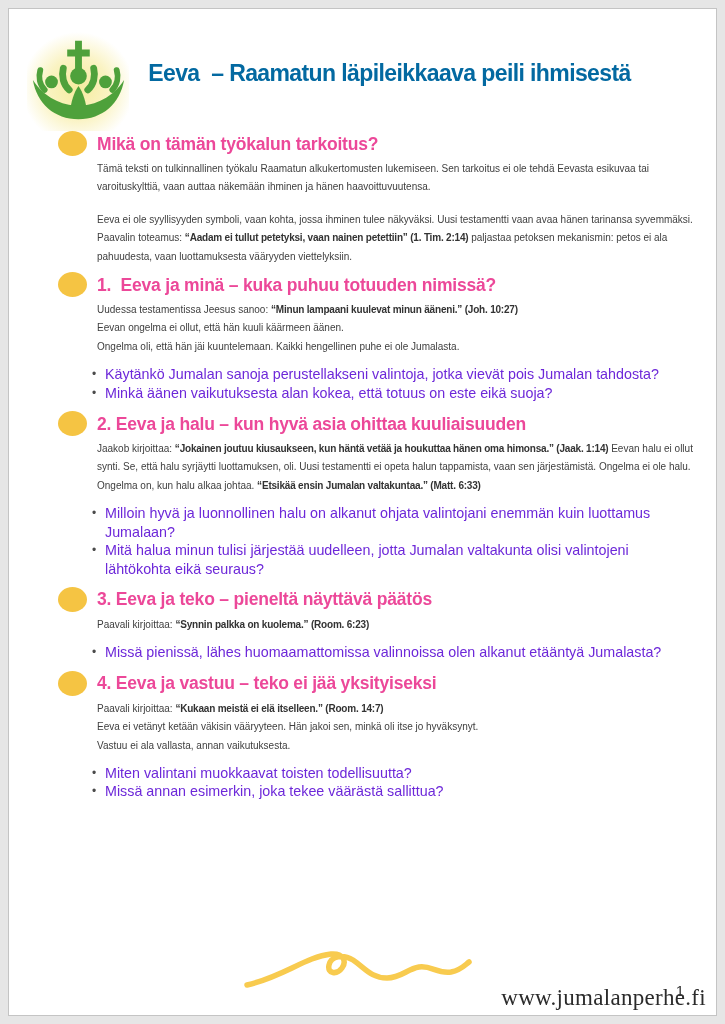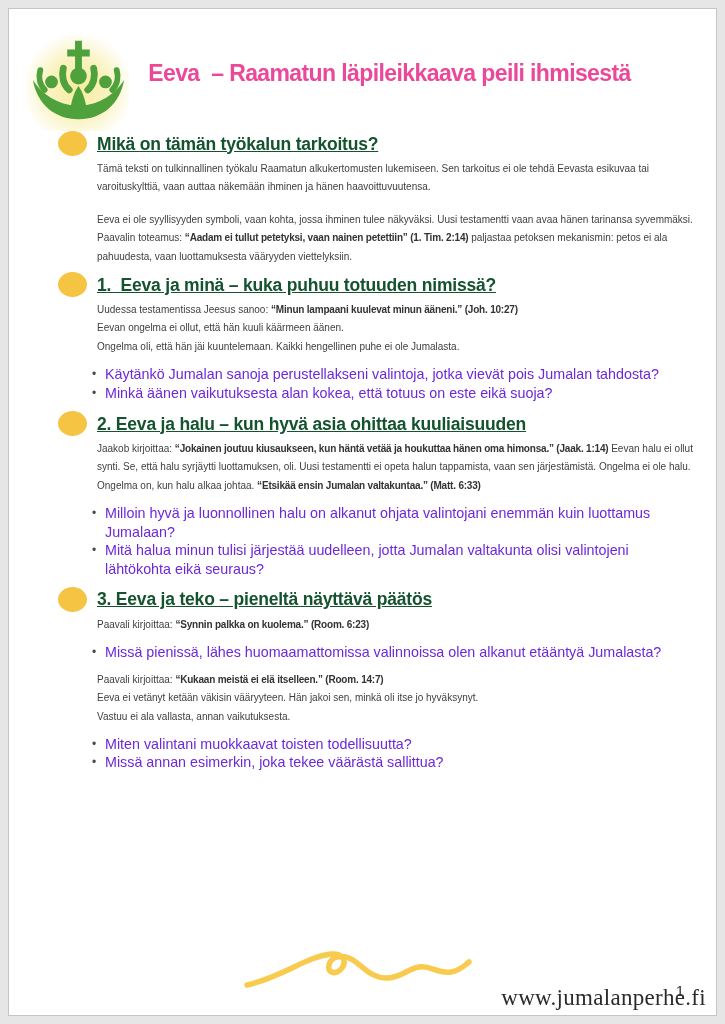--- a/index.html
+++ b/index.html
@@ -4,32 +4,32 @@
 <style>
   html,body{margin:0;padding:0;background:#e6e6e6;font-family:"Liberation Sans",sans-serif;}
   .page{
     position:relative;width:707px;height:1006px;margin:8px auto;
     background:#ffffff;border:1px solid #c4c4c4;overflow:hidden;box-sizing:content-box;
   }
   
   .logo{position:absolute;left:18px;top:20px;width:102px;height:102px;}
   h1.doc-title{
     margin:0;padding:50px 18px 0 72px;text-align:center;
-    font-size:23px;font-weight:700;color:#ec4899;letter-spacing:-0.6px;
+    font-size:23px;font-weight:700;color:#0369a1;letter-spacing:-0.6px;
     white-space:pre-wrap;line-height:28px;
   }
   
   .content{padding:0 20px 0 49px;}
   .sec{margin:0;}
   .h-row{display:flex;align-items:center;gap:10px;margin:6px 0 4px;}
   .sec:first-child .h-row{margin-top:44px;}
   .dot{flex:none;width:29px;height:25px;border-radius:50%;background:#F5C443;}
   .sec-h{
-    margin:0;font-size:17.5px;font-weight:700;color:#14532d;
-    letter-spacing:-0.2px;white-space:pre-wrap;line-height:24px;text-decoration:underline;
+    margin:0;font-size:17.5px;font-weight:700;color:#ec4899;
+    letter-spacing:-0.2px;white-space:pre-wrap;line-height:24px;
   }
   .sec p{
     margin:0 0 0 39px;max-width:600px;
     font-size:10px;line-height:18.4px;color:#3e3e3e;
   }
   .sec p + p{margin-top:14px;}
   .sec ul{
     margin:9px 0 9px 34px;padding:0;list-style:none;max-width:595px;
   }
   .sec li{
@@ -114,20 +114,24 @@
         <div class="h-row">
           <span class="dot"></span>
           <h2 class="sec-h">3. Eeva ja teko – pieneltä näyttävä päätös</h2>
         </div>
         <p><span>Paavali kirjoittaa: </span><b class="q">“Synnin palkka on kuolema.” (Room. 6:23)</b><br></p>
         <ul>
           <li>Missä pienissä, lähes huomaamattomissa valinnoissa olen alkanut etääntyä Jumalasta?</li>
         </ul>
       </section>
       <section class="sec">
+        <div class="h-row">
+          <span class="dot"></span>
+          <h2 class="sec-h">4. Eeva ja vastuu – teko ei jää yksityiseksi</h2>
+        </div>
         <p><span>Paavali kirjoittaa: </span><b class="q">“Kukaan meistä ei elä itselleen.” (Room. 14:7)</b><br><span>Eeva ei vetänyt ketään väkisin vääryyteen. Hän jakoi sen, minkä oli itse jo hyväksynyt.</span><br><span>Vastuu ei ala vallasta, annan vaikutuksesta.</span></p>
         <ul>
           <li>Miten valintani muokkaavat toisten todellisuutta?</li>
           <li>Missä annan esimerkin, joka tekee väärästä sallittua?</li>
         </ul>
       </section>
     </main>
 
   <footer class="footer">
     <svg class="wave" viewBox="0 0 230 46" width="230" height="46">

